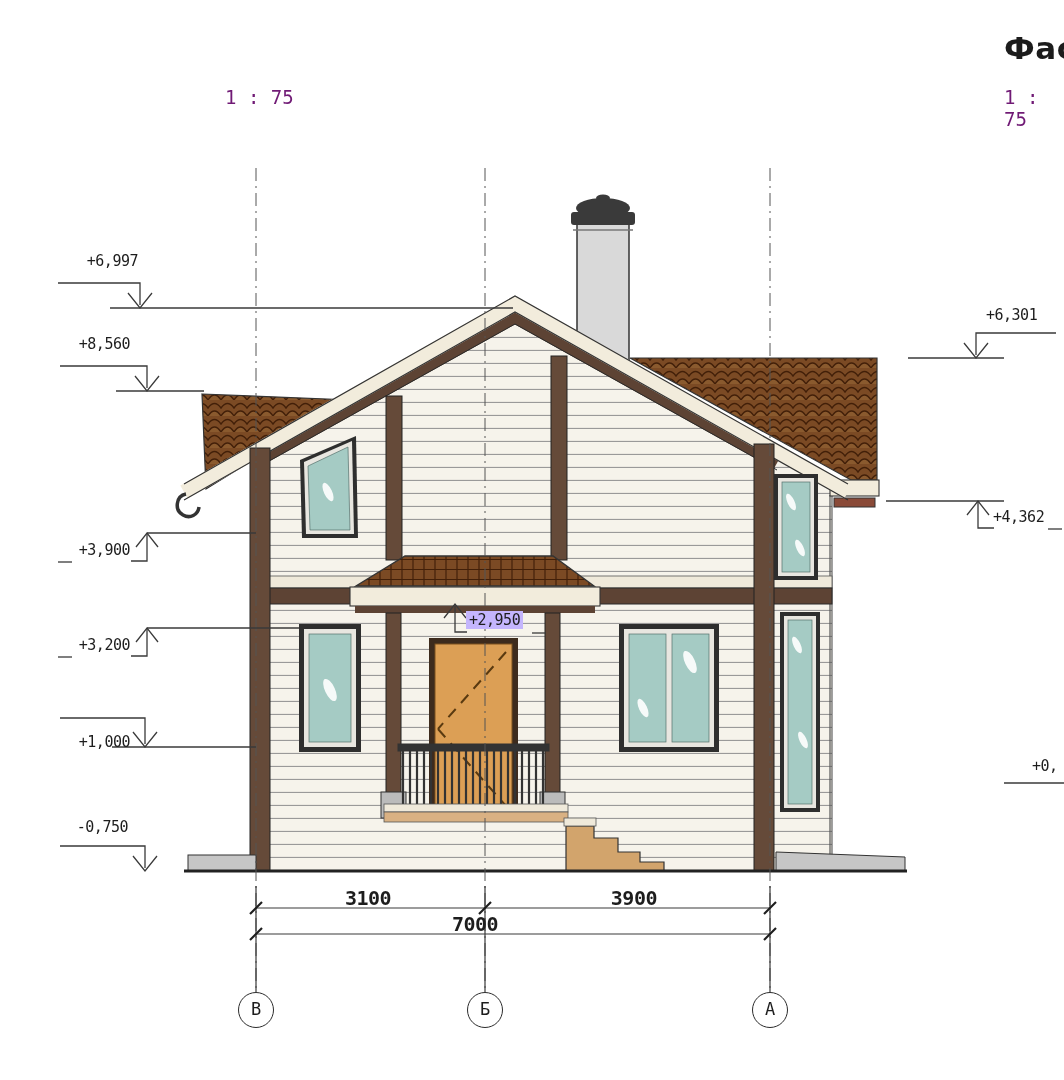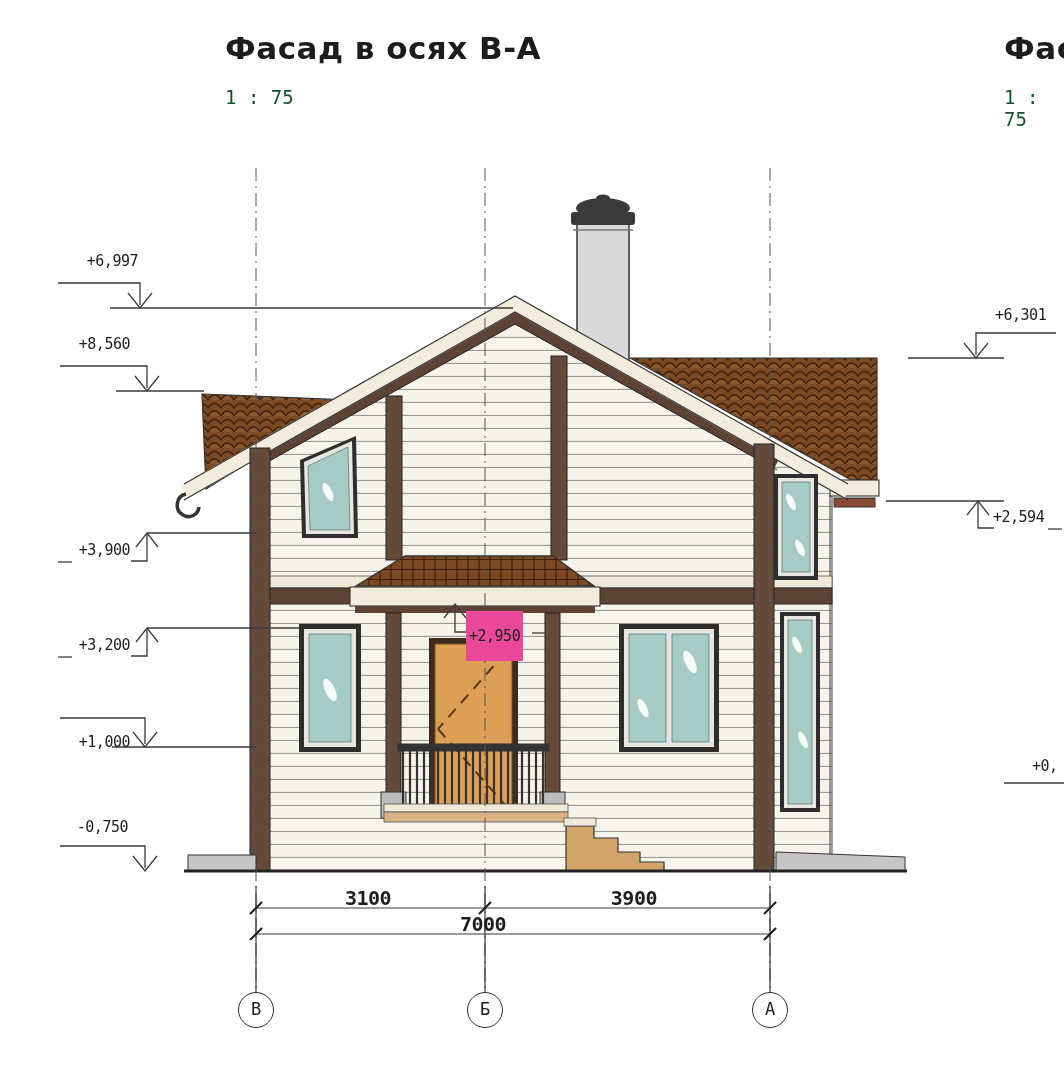--- a/index.html
+++ b/index.html
@@ -4,25 +4,25 @@
 <style>
   html,body{margin:0;padding:0;background:#fff;}
   #canvas{position:relative;width:1064px;height:1080px;background:#fff;overflow:hidden;
           font-family:"DejaVu Sans",sans-serif;color:#1c1c1c;}
   #drawing{position:absolute;left:0;top:0;}
   .lbl{position:absolute;font-family:"DejaVu Sans Mono",monospace;font-size:15px;
        color:#1d1d1d;white-space:nowrap;letter-spacing:-0.5px;}
   .dim{position:absolute;font-family:"DejaVu Sans Mono",monospace;font-size:20px;
        font-weight:bold;color:#1d1d1d;letter-spacing:-0.5px;}
   .title{position:absolute;font-weight:bold;font-size:31px;letter-spacing:0.5px;}
-  .scale{position:absolute;font-family:"DejaVu Sans Mono",monospace;font-size:19px;color:#14532d;}
+  .scale{position:absolute;font-family:"DejaVu Sans Mono",monospace;font-size:19px;color:#701a75;}
   .axis-bubble{position:absolute;width:36px;height:36px;border:1.6px solid #2c2c2c;border-radius:50%;
        box-sizing:border-box;text-align:center;line-height:32px;
        font-family:"DejaVu Sans Mono",monospace;font-size:17px;color:#1d1d1d;background:#fff;}
-  .boxed{background:#ec4899;padding:16px 3px;text-align:right;}
+  .boxed{background:#c4b5fd;padding:0 3px;text-align:right;}
   .r{text-align:right;}
 </style>
 </head>
 <body>
 
 <div id="canvas">
 
 <svg id="drawing" width="1064" height="1080" viewBox="0 0 1064 1080">
   <defs>
     <pattern id="siding" width="20" height="13" patternUnits="userSpaceOnUse">
@@ -236,39 +236,38 @@
     <line x1="1048" y1="529" x2="1062" y2="529"></line>
 
     <line x1="1004" y1="783" x2="1064" y2="783"></line>
 
     <path d="M444,618 L455,604 L466,618"></path>
         <path d="M455,604 V632 H467"></path>
     <line x1="532" y1="633" x2="546" y2="633"></line>
   </g>
 </svg>
 
-<div class="title" style="left:225px;top:30px;">Фасад в осях В-А</div>
 <div class="scale" style="left:225px;top:86px;">1 : 75</div>
 <div class="title" style="left:1004px;top:30px;">Фас</div>
 <div class="scale" style="left:1004px;top:86px;">1 : 75</div>
 
 <div class="lbl r" style="left:68px;top:252px;width:70px;">+6,997</div>
 <div class="lbl r" style="left:60px;top:335px;width:70px;">+8,560</div>
 <div class="lbl r" style="left:66px;top:541px;width:64px;">+3,900</div>
 <div class="lbl r" style="left:66px;top:636px;width:64px;">+3,200</div>
 <div class="lbl r" style="left:60px;top:691px;width:70px;margin-top:42px;">+1,000</div>
 <div class="lbl r" style="left:58px;top:818px;width:70px;">-0,750</div>
 
-<div class="lbl" style="left:986px;top:306px;margin-left:9px;">+6,301</div>
-<div class="lbl" style="left:993px;top:508px;">+2,594</div>
+<div class="lbl" style="left:986px;top:306px;">+6,301</div>
+<div class="lbl" style="left:993px;top:508px;">+4,362</div>
 <div class="lbl" style="left:1032px;top:757px;">+0,</div>
 
 <div class="lbl boxed" style="left:466px;top:611px;">+2,950</div>
 
 <div class="dim" style="left:338px;top:886px;width:60px;text-align:center;">3100</div>
 <div class="dim" style="left:597px;top:886px;width:60px;text-align:right;">3900</div>
-<div class="dim" style="left:452px;top:912px;margin-left:8px;">7000</div>
+<div class="dim" style="left:452px;top:912px;">7000</div>
 
 <div class="axis-bubble" style="left:238px;top:992px;">В</div>
 <div class="axis-bubble" style="left:467px;top:992px;">Б</div>
 <div class="axis-bubble" style="left:752px;top:992px;">А</div>
 
 </div>
 
 </body></html>

